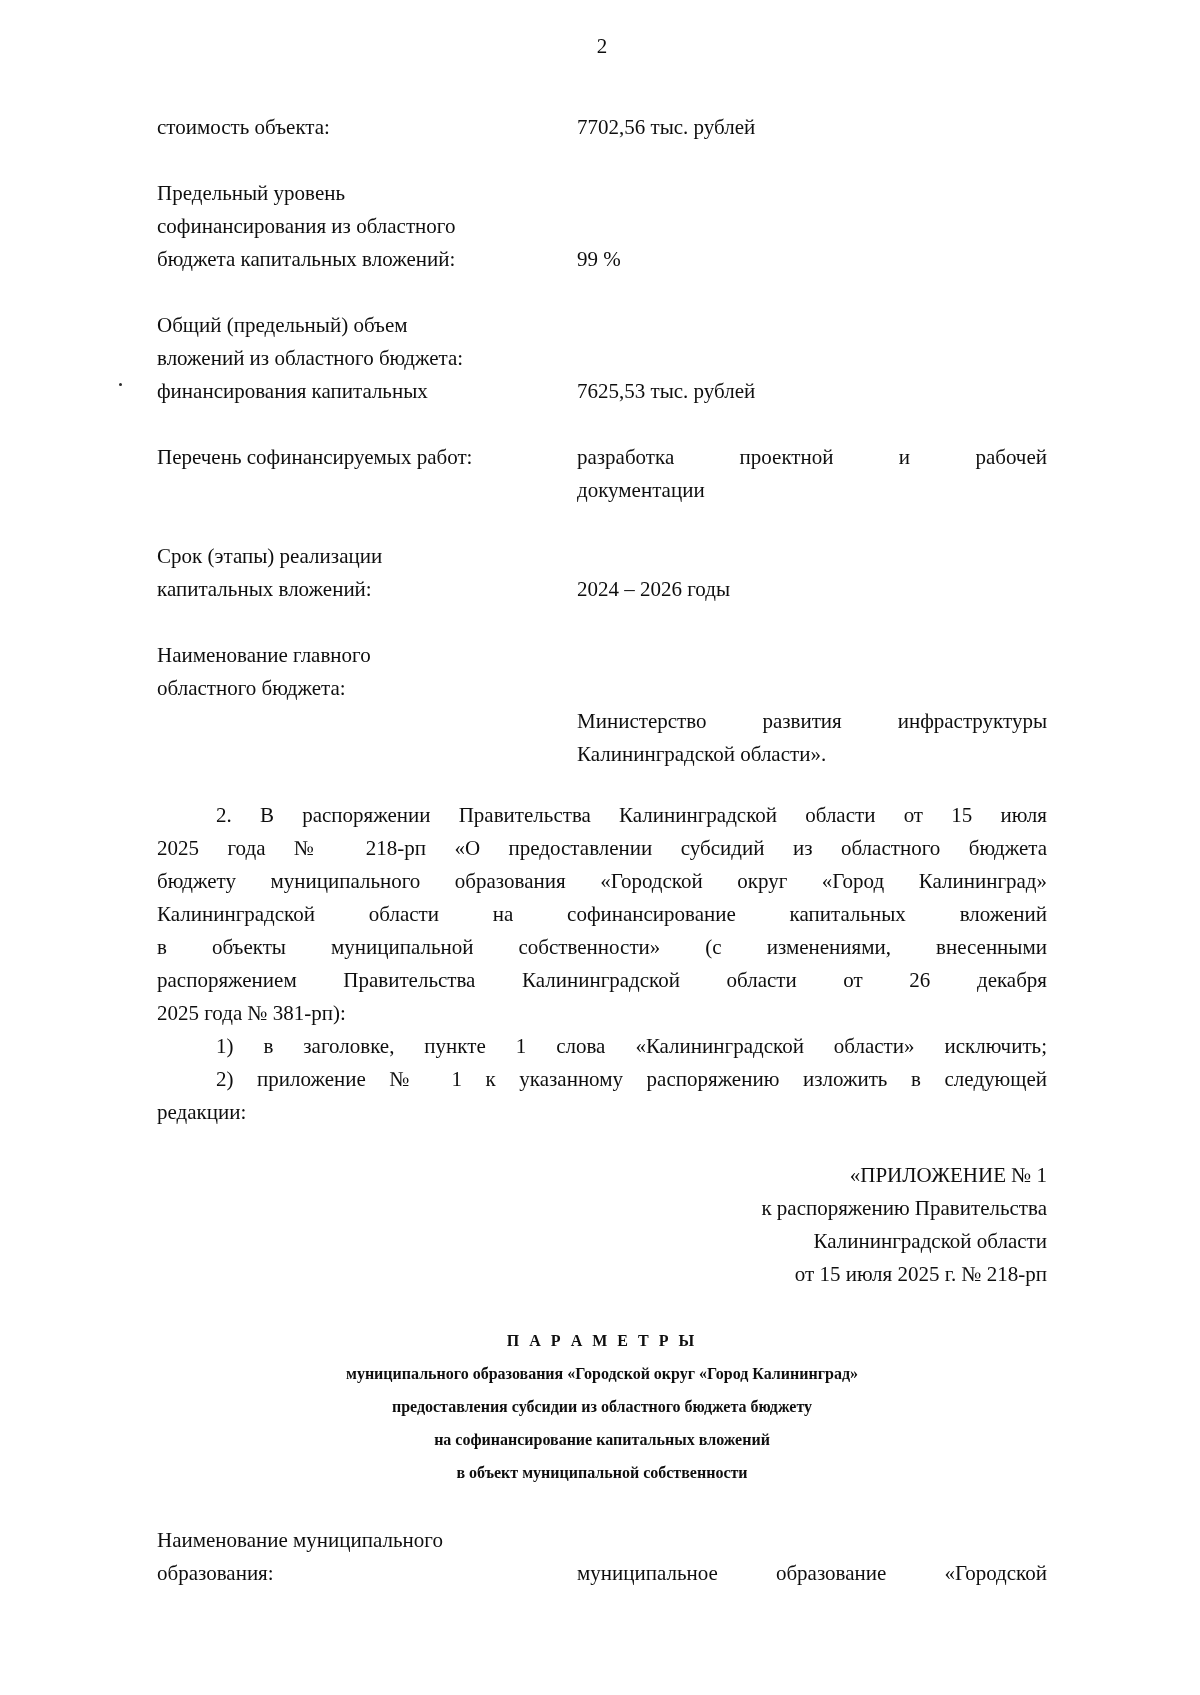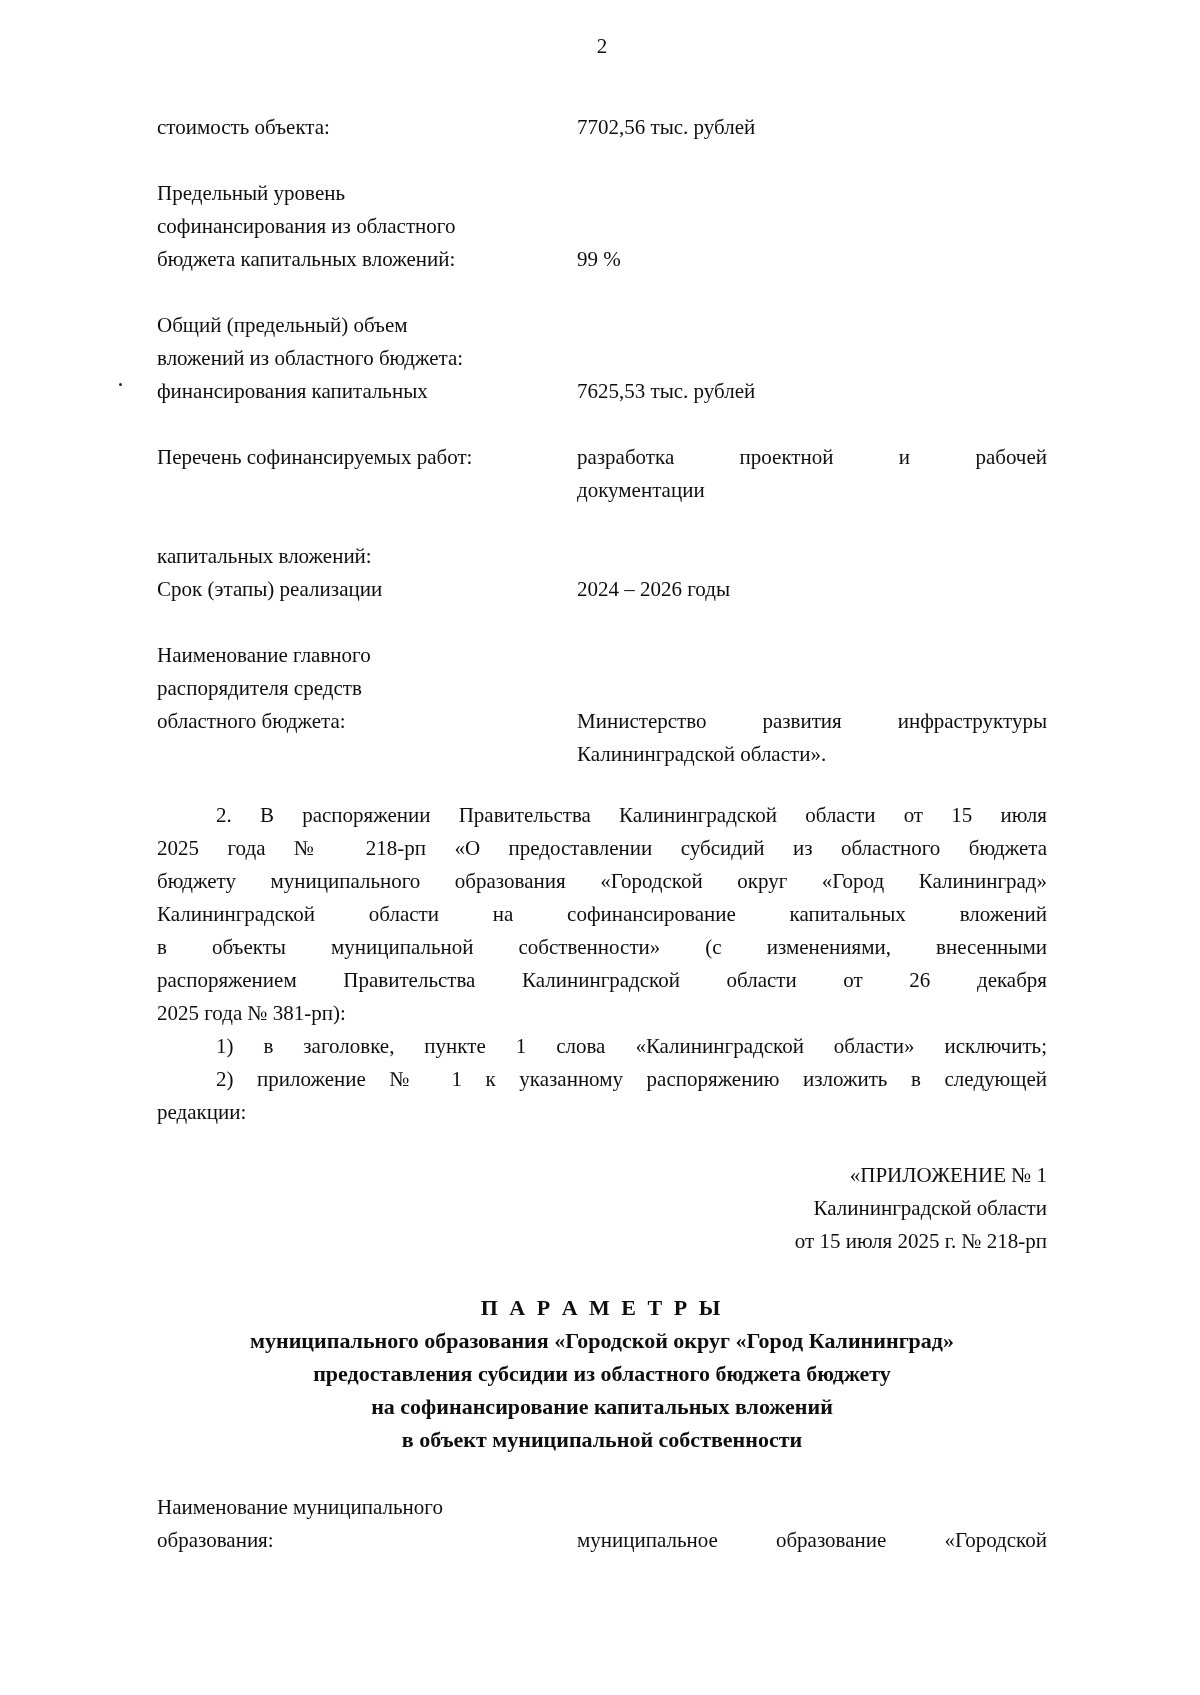--- a/index.html
+++ b/index.html
@@ -17,21 +17,21 @@
   .pageno{padding-top:30px;text-align:center;}
   .rows{margin-top:48px;}
   .row{display:grid;grid-template-columns:420px 470px;margin-bottom:33px;}
   .rows .row:last-child{margin-bottom:0;}
   .pt1{padding-top:33px;}
   .pt2{padding-top:66px;}
   .jl{text-align:justify;text-align-last:justify;}
   .ind{text-indent:59px;}
   .amendment{margin-top:28px;}
   .annex-ref{margin:30px 0 0 auto;width:330px;text-align:right;}
-  .annex-title{margin-top:33px;text-align:center;font-weight:700;font-size:22px;}
+  .annex-title{margin-top:33px;text-align:center;font-weight:700;font-size:16px;}
   .title-spaced{letter-spacing:3px;}
   .annex-rows{margin-top:35px;}
   .dot{position:absolute;left:119px;top:383px;width:3px;height:3px;background:#2a2a2a;border-radius:50%;}
 </style>
 </head>
 <body>
 
 <div class="page">
   <div class="content">
 
@@ -75,32 +75,31 @@
           <div>Перечень софинансируемых работ:</div>
         </div>
         <div class="value">
           <div class="jl">разработка проектной и рабочей</div>
           <div>документации</div>
         </div>
       </div>
 
       <div class="row">
         <div class="label">
+          <div>Срок (этапы) реализации</div>
           <div>капитальных вложений:</div>
-          <div>Срок (этапы) реализации</div>
         </div>
         <div class="value pt1">
           <div>2024 – 2026 годы</div>
         </div>
       </div>
 
       <div class="row">
         <div class="label">
           <div>Наименование главного</div>
-          <div>распорядителя средств</div>
           <div>областного бюджета:</div>
         </div>
         <div class="value pt2">
           <div class="jl">Министерство развития инфраструктуры</div>
           <div>Калининградской области».</div>
         </div>
       </div>
 
     </section>
 
@@ -112,20 +111,21 @@
       <div class="jl">в объекты муниципальной собственности» (с изменениями, внесенными</div>
       <div class="jl">распоряжением Правительства Калининградской области от 26 декабря</div>
       <div>2025 года № 381-рп):</div>
       <div class="jl ind">1) в заголовке, пункте 1 слова «Калининградской области» исключить;</div>
       <div class="jl ind">2) приложение № 1 к указанному распоряжению изложить в следующей</div>
       <div>редакции:</div>
     </section>
 
     <section class="annex-ref">
       <div>«ПРИЛОЖЕНИЕ № 1</div>
+      <div>к распоряжению Правительства</div>
       <div>Калининградской области</div>
       <div>от 15 июля 2025 г. № 218-рп</div>
     </section>
 
     <section class="annex-title">
       <div class="title-spaced">П А Р А М Е Т Р Ы</div>
       <div>муниципального образования «Городской округ «Город Калининград»</div>
       <div>предоставления субсидии из областного бюджета бюджету</div>
       <div>на софинансирование капитальных вложений</div>
       <div>в объект муниципальной собственности</div>

